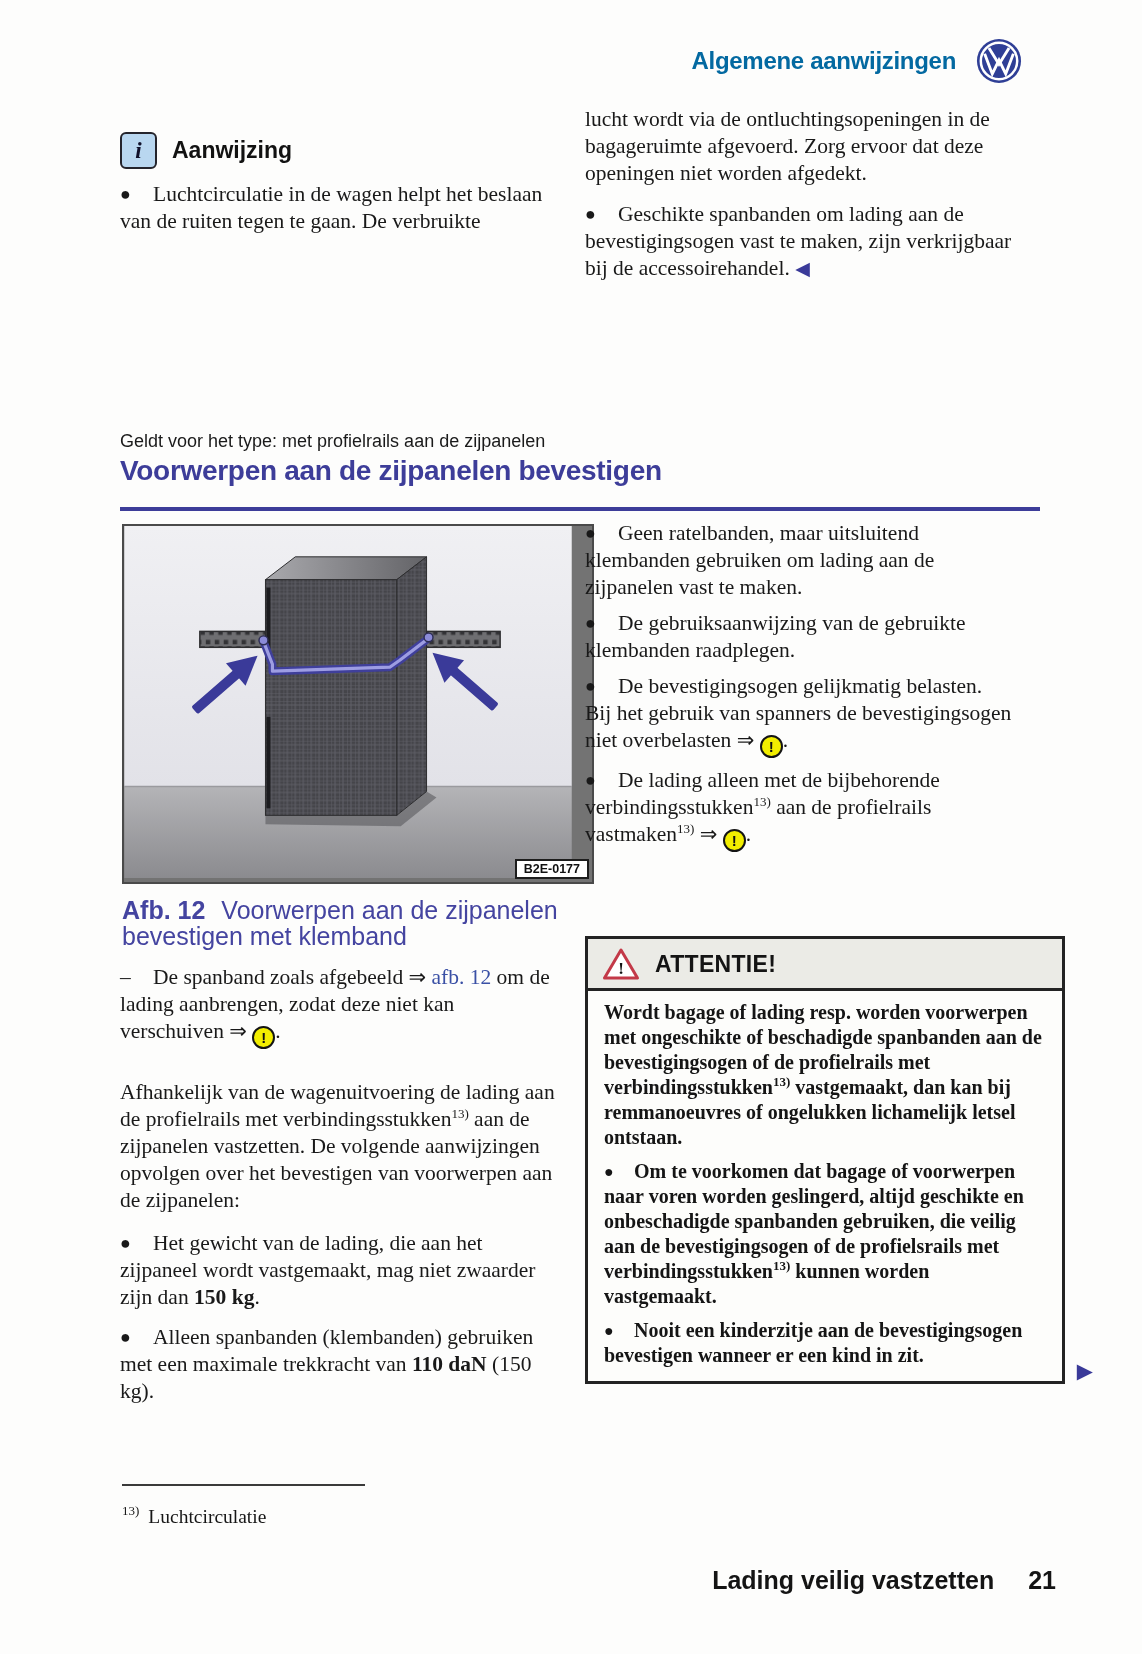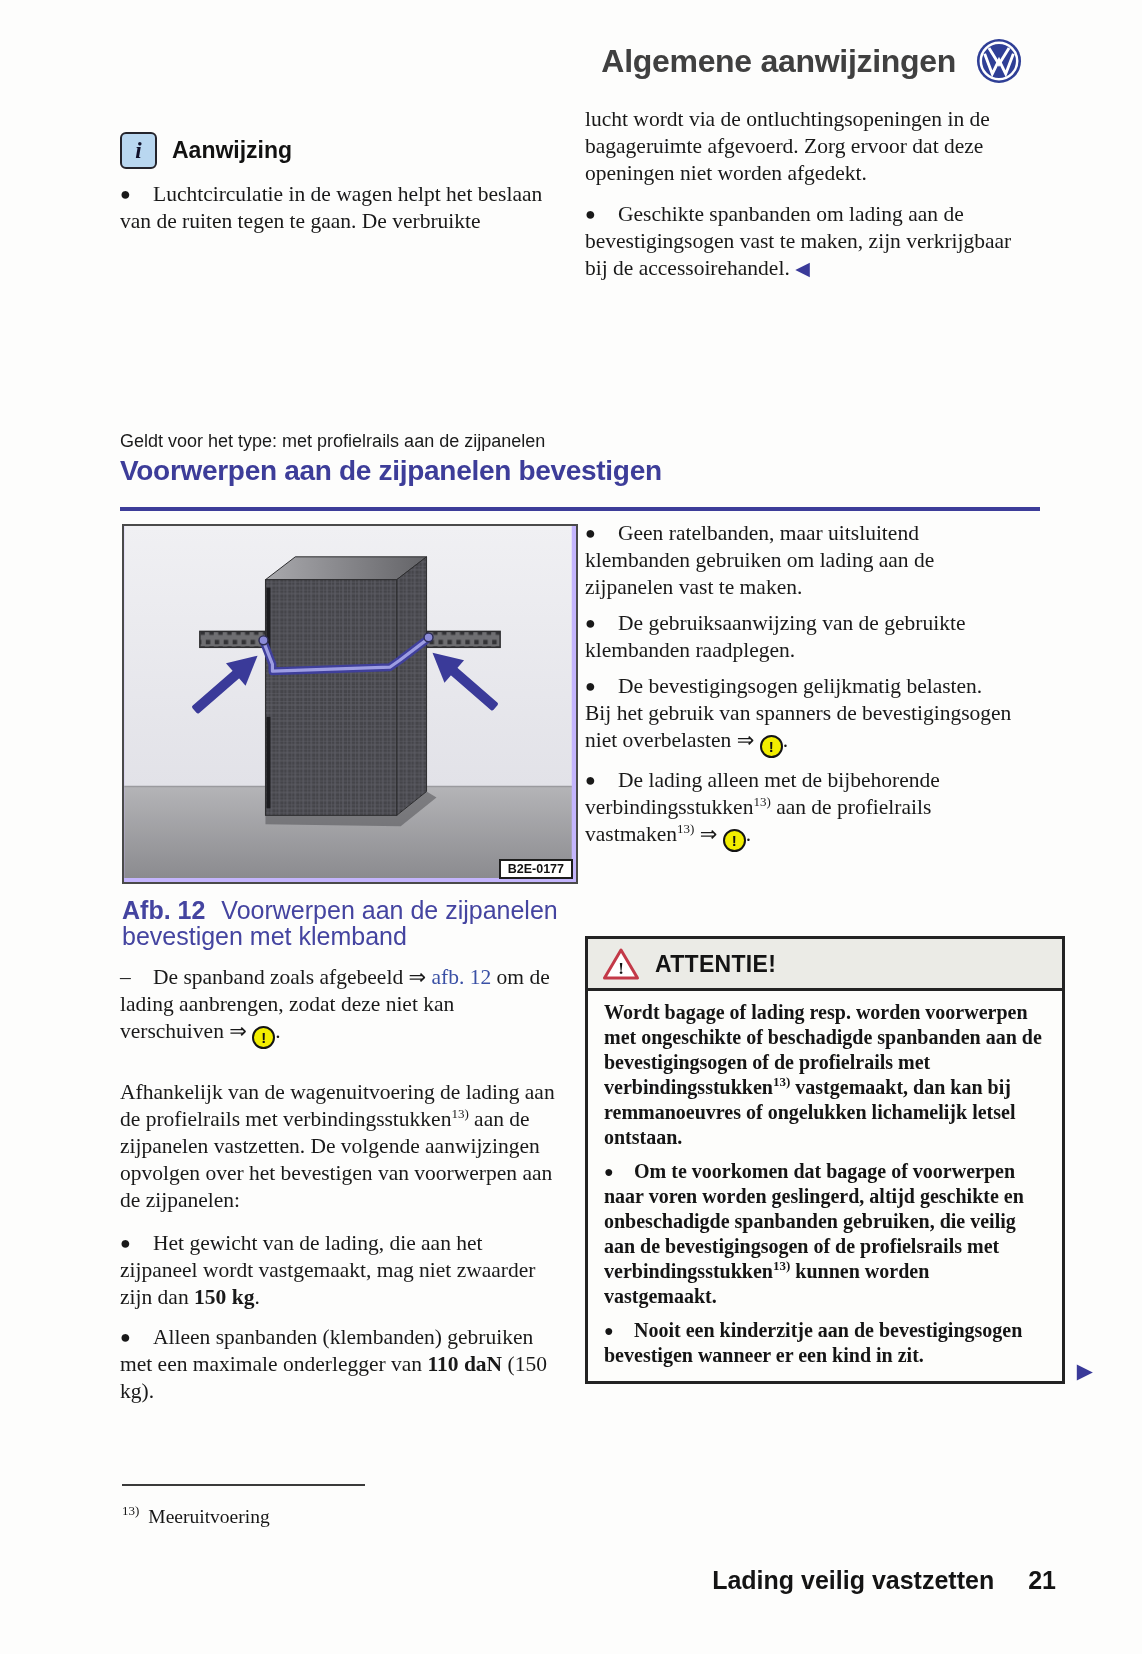--- a/index.html
+++ b/index.html
@@ -1,21 +1,21 @@
 <!DOCTYPE html>
 <html><head>
 <meta charset="utf-8">
 <style>
   html,body{margin:0;padding:0;}
   body{background:#8e8e8e;font-family:"Liberation Serif",serif;}
   .page{position:relative;width:1142px;height:1654px;background:#fdfdfc;margin:0 auto;overflow:hidden;color:#191919;}
 
   
   .header{position:absolute;top:38px;left:120px;width:902px;display:flex;justify-content:flex-end;align-items:center;gap:20px;}
-  .page-title{font-family:"Liberation Sans",sans-serif;font-weight:bold;font-size:32px;color:#404040;letter-spacing:-0.3px;text-align:center;}
+  .page-title{font-family:"Liberation Sans",sans-serif;font-weight:bold;font-size:24px;color:#0369a1;letter-spacing:-0.3px;text-align:center;}
   .vw-logo{width:46px;height:46px;display:block;}
 
   
   .body-text{font-size:21.5px;line-height:27px;}
   .bullet-glyph{display:inline-block;width:33px;font-size:18px;vertical-align:1px;}
   .dash-glyph{display:inline-block;width:33px;}
   .arrow-glyph{font-size:21px;}
   .link-ref{color:#3a50a5;}
   .sup{font-size:13px;vertical-align:super;line-height:0;}
   .bold{font-weight:bold;}
@@ -31,21 +31,21 @@
 
   .prev-marker,.next-marker{color:#3a3a99;font-size:19px;}
 
   
   .section-head{position:absolute;left:120px;top:431px;width:920px;border-bottom:4px solid #3d3d99;padding-bottom:20px;}
   .applies-line{font-family:"Liberation Sans",sans-serif;font-size:18px;color:#1a1a1a;margin:0 0 3px 0;}
   .section-title{font-family:"Liberation Sans",sans-serif;font-weight:bold;font-size:28px;color:#3d3d99;margin:0;letter-spacing:-0.3px;}
 
   
   .figure{position:absolute;left:122px;top:524px;width:452px;}
-  .fig-canvas{position:relative;width:452px;height:356px;border:2px solid #4a4a4a;background:#c4b5fd;}
+  .fig-canvas{position:relative;width:452px;height:356px;border:2px solid #4a4a4a;background:#737373;padding-left:16px;}
   .fig-art{position:absolute;left:0;top:0;width:448px;height:352px;}
   .fig-code{position:absolute;right:3px;bottom:3px;background:#ffffff;border:2px solid #1d1d1d;
     font-family:"Liberation Sans",sans-serif;font-weight:bold;font-size:12.5px;padding:1px 7px;color:#111;}
   .fig-caption{margin-top:13px;font-family:"Liberation Sans",sans-serif;font-size:25px;line-height:26px;color:#4444a0;}
   .fig-caption .cap-label{font-weight:bold;margin-right:16px;}
 
   .left-main{position:absolute;left:120px;top:964px;width:436px;}
   .left-main .step{margin:0 0 30px 0;}
   .left-main .para{margin:0 0 16px 0;}
   .left-main .li{margin:0 0 13px 0;}
@@ -172,21 +172,21 @@
 
   <div class="left-main">
     <p class="body-text step"><span class="dash-glyph">–</span><span>De spanband zoals afgebeeld </span><span class="arrow-glyph">⇒</span> <span class="link-ref">afb. 12</span><span> om de lading aanbrengen, zodat deze niet kan verschuiven </span><span class="arrow-glyph">⇒</span> <span class="caution-icon">
           <span>!</span>
         </span><span>.</span></p>
 
     <p class="body-text para"><span>Afhankelijk van de wagenuitvoering de lading aan de profielrails met verbindingsstukken</span><sup class="sup">13)</sup><span> aan de zijpanelen vastzetten. De volgende aanwijzingen opvolgen over het bevestigen van voorwerpen aan de zijpanelen:</span></p>
 
     <p class="body-text li"><span class="bullet-glyph">●</span><span>Het gewicht van de lading, die aan het zijpaneel wordt vastgemaakt, mag niet zwaarder zijn dan </span><span class="bold">150 kg</span><span>.</span></p>
 
-    <p class="body-text li"><span class="bullet-glyph">●</span><span>Alleen spanbanden (klembanden) gebruiken met een maximale onderlegger van </span><span class="bold">110 daN</span><span> (150 kg).</span></p>
+    <p class="body-text li"><span class="bullet-glyph">●</span><span>Alleen spanbanden (klembanden) gebruiken met een maximale trekkracht van </span><span class="bold">110 daN</span><span> (150 kg).</span></p>
   </div>
 
   <div class="right-main">
     <p class="body-text li"><span class="bullet-glyph">●</span><span>Geen ratelbanden, maar uitsluitend klembanden gebruiken om lading aan de zijpanelen vast te maken.</span></p>
     <p class="body-text li"><span class="bullet-glyph">●</span><span>De gebruiksaanwijzing van de gebruikte klembanden raadplegen.</span></p>
     <p class="body-text li"><span class="bullet-glyph">●</span><span>De bevestigingsogen gelijkmatig belasten. Bij het gebruik van spanners de bevestigingsogen niet overbelasten </span><span class="arrow-glyph">⇒</span> <span class="caution-icon">
           <span>!</span>
         </span><span>.</span></p>
     <p class="body-text li"><span class="bullet-glyph">●</span><span>De lading alleen met de bijbehorende verbindingsstukken</span><sup class="sup">13)</sup><span> aan de profielrails vastmaken</span><sup class="sup">13)</sup> <span class="arrow-glyph">⇒</span> <span class="caution-icon">
           <span>!</span>
@@ -206,21 +206,21 @@
         <p><span>Wordt bagage of lading resp. worden voorwerpen met ongeschikte of beschadigde spanbanden aan de bevestigingsogen of de profielrails met verbindingsstukken</span><sup class="sup">13)</sup><span> vastgemaakt, dan kan bij remmanoeuvres of ongelukken lichamelijk letsel ontstaan.</span></p>
         <p><span class="bullet-glyph">●</span><span>Om te voorkomen dat bagage of voorwerpen naar voren worden geslingerd, altijd geschikte en onbeschadigde spanbanden gebruiken, die veilig aan de bevestigingsogen of de profielsrails met verbindingsstukken</span><sup class="sup">13)</sup><span> kunnen worden vastgemaakt.</span></p>
         <p><span class="bullet-glyph">●</span><span>Nooit een kinderzitje aan de bevestigingsogen bevestigen wanneer er een kind in zit.</span></p>
       </div>
     </div>
     <span class="next-marker">▶</span>
   </div>
 
   <div class="footnote">
     <div class="footnote-rule"></div>
-    <p class="footnote-text"><sup class="sup">13)</sup><span>Meeruitvoering</span></p>
+    <p class="footnote-text"><sup class="sup">13)</sup><span>Luchtcirculatie</span></p>
   </div>
 
   <div class="footer">
     <span class="footer-section">Lading veilig vastzetten</span>
     <span class="footer-page">21</span>
   </div>
 
 </div>
 
 </body></html>

